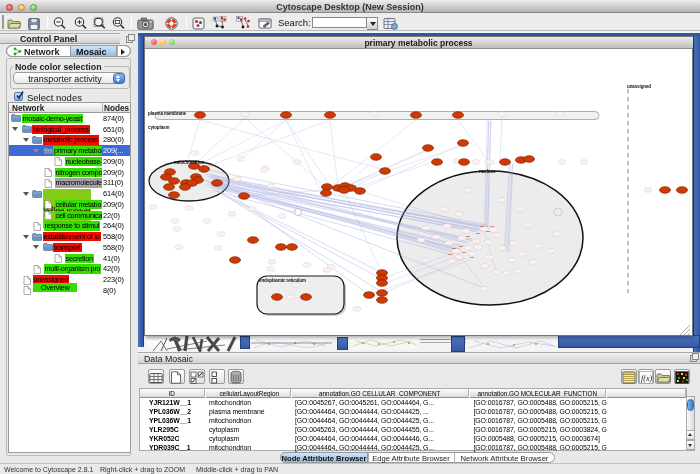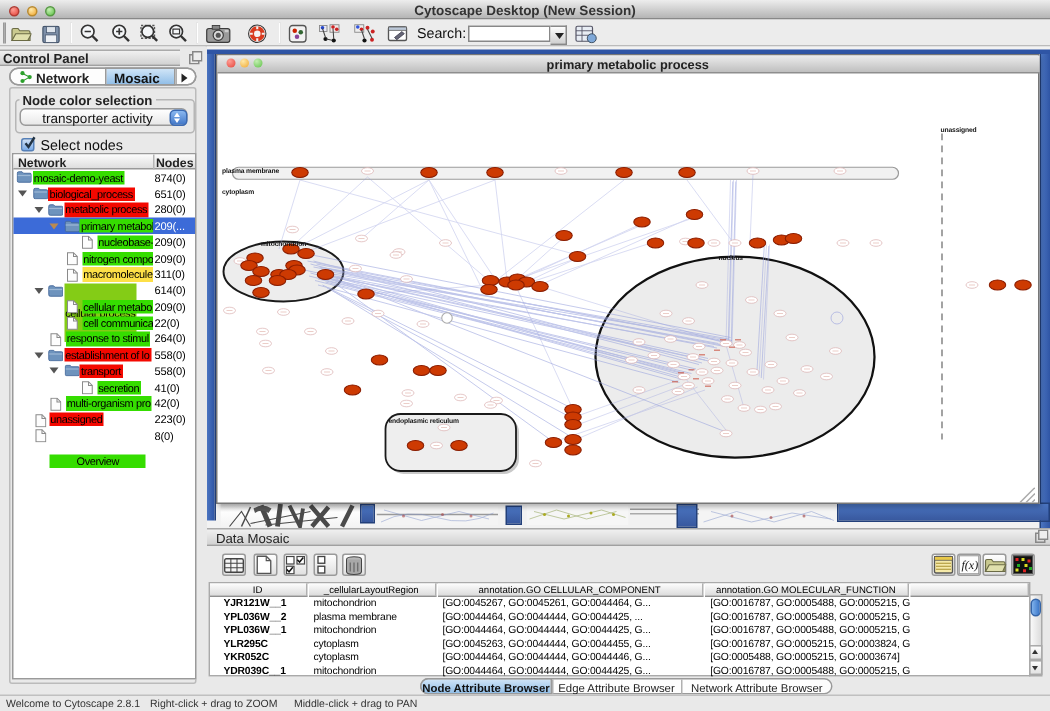--- a/index.html
+++ b/index.html
@@ -491,21 +491,21 @@
 </svg>
 <svg width="16" height="10" viewBox="0 0 16 10" style="position:absolute;left:674px;top:325px">
     <g stroke="#aaa" stroke-width="1">
       <line x1="16" y1="0" x2="6" y2="10"></line>
       <line x1="16" y1="4" x2="10" y2="10"></line>
       <line x1="16" y1="8" x2="14" y2="10"></line>
     </g>
   </svg>
 
 <div class="abs" style="left:0;top:31px;width:137px;height:432px;background:#e9e9e9"></div>
-<div class="abs" style="left:0;top:33px;width:120px;height:11px;background:linear-gradient(#f0f0f0,#d2d2d2);border-top:1px solid #aaa;border-bottom:1px solid #a0a0a0;font-size:8.8px;font-weight:bold;color:#222;line-height:11px;padding-left:2px">Control Panel</div>
+<div class="abs" style="left:0;top:33px;width:120px;height:11px;background:linear-gradient(#f0f0f0,#d2d2d2);border-top:1px solid #aaa;border-bottom:1px solid #a0a0a0;font-size:8.8px;font-weight:bold;color:#222;line-height:11px;padding-left:20px">Control Panel</div>
 <svg width="9" height="9" viewBox="0 0 9 9" style="position:absolute;left:126px;top:34px">
     <rect x="0.5" y="2.5" width="6" height="6" fill="none" stroke="#888" stroke-width="1"></rect>
     <rect x="2.5" y="0.5" width="6" height="6" fill="#eee" stroke="#888" stroke-width="1"></rect>
   </svg>
 
 <div class="abs" style="left:6px;top:45px;width:125px;height:11.5px;background:#fdfdfd;border:1px solid #9a9a9a;border-radius:6px"></div>
 <div class="abs" style="left:70px;top:45px;width:47px;height:11.5px;background:linear-gradient(#cfe4f7,#92bfe8);border:1px solid #9a9a9a"></div>
 <div class="abs" style="left:6px;top:45px;width:125px;height:11.5px;border:1px solid #9a9a9a;border-radius:6px"></div>
 <svg width="9" height="9" viewBox="0 0 9 9" style="position:absolute;left:13px;top:46.5px">
     <circle cx="2" cy="1.8" r="1.4" fill="#2ca02c"></circle>
@@ -590,21 +590,21 @@
     </svg>
   </div>
 <div style="position:absolute;left:54.5px;top:167.65px;max-width:47.5px;overflow:hidden;white-space:nowrap;background:#35dd00;font-size:7.3px;line-height:9.2px;letter-spacing:-0.25px;color:#000;padding:0 1px">nitrogen compo</div>
 <div style="position:absolute;left:103px;top:167.65px;width:27px;font-size:7.4px;line-height:9.2px;letter-spacing:-0.1px;color:#000">209(0)</div>
 <div style="position:absolute;left:43.5px;top:178.9px">
     <svg style="display:block" width="8" height="9" viewBox="0 0 8 9">
       <path d="M1 0.5 h4 l2.5 2.5 v5.5 h-6.5 z" fill="#fdfdfd" stroke="#8a8a8a" stroke-width="0.7"></path>
       <path d="M5 0.5 v2.5 h2.5" fill="none" stroke="#8a8a8a" stroke-width="0.7"></path>
     </svg>
   </div>
-<div style="position:absolute;left:54.5px;top:178.4px;max-width:47.5px;overflow:hidden;white-space:nowrap;background:#fde047;font-size:7.3px;line-height:9.2px;letter-spacing:-0.25px;color:#000;padding:0 1px">macromolecule</div>
+<div style="position:absolute;left:54.5px;top:178.4px;max-width:47.5px;overflow:hidden;white-space:nowrap;background:#a3a3a3;font-size:7.3px;line-height:9.2px;letter-spacing:-0.25px;color:#000;padding:0 1px">macromolecule</div>
 <div style="position:absolute;left:103px;top:178.4px;width:27px;font-size:7.4px;line-height:9.2px;letter-spacing:-0.1px;color:#000">311(0)</div>
 <div style="position:absolute;left:22.5px;top:191.65px;width:0;height:0;border-left:3.2px solid transparent;border-right:3.2px solid transparent;border-top:4.2px solid #555"></div>
 <div style="position:absolute;left:32px;top:189.65px">
     <svg style="display:block" width="10" height="8" viewBox="0 0 10 8">
       <path d="M0.5 1.5 q0-1 1-1 h2.2 l1 1 h4.3 q1 0 1 1 v4 q0 1-1 1 h-7.5 q-1 0-1-1 z" fill="#6e93bd" stroke="#44689a" stroke-width="0.6"></path>
       <rect x="0.8" y="2.6" width="8.6" height="0.8" fill="#9db8d6"></rect>
     </svg>
   </div>
 <div style="position:absolute;left:42.5px;top:189.15px;max-width:59.5px;overflow:hidden;white-space:nowrap;background:#84cc16;font-size:7.3px;line-height:9.2px;letter-spacing:-0.25px;color:#000;padding:15px 1px">cellular process</div>
 <div style="position:absolute;left:103px;top:189.15px;width:41px;font-size:7.4px;line-height:9.2px;letter-spacing:-0.1px;color:#000">614(0)</div>
@@ -673,21 +673,21 @@
     </svg>
   </div>
 <div style="position:absolute;left:32.5px;top:275.15px;max-width:69.5px;overflow:hidden;white-space:nowrap;background:#f40800;font-size:7.3px;line-height:9.2px;letter-spacing:-0.25px;color:#000;padding:0 1px">unassigned</div>
 <div style="position:absolute;left:103px;top:275.15px;width:27px;font-size:7.4px;line-height:9.2px;letter-spacing:-0.1px;color:#000">223(0)</div>
 <div style="position:absolute;left:22.5px;top:286.4px">
     <svg style="display:block" width="8" height="9" viewBox="0 0 8 9">
       <path d="M1 0.5 h4 l2.5 2.5 v5.5 h-6.5 z" fill="#fdfdfd" stroke="#8a8a8a" stroke-width="0.7"></path>
       <path d="M5 0.5 v2.5 h2.5" fill="none" stroke="#8a8a8a" stroke-width="0.7"></path>
     </svg>
   </div>
-<div style="position:absolute;left:33px;top:303px;max-width:69px;overflow:hidden;white-space:nowrap;background:#35dd00;font-size:7.3px;line-height:9.2px;letter-spacing:-0.25px;color:#000;padding:0 18px">Overview</div>
+<div style="position:absolute;left:33px;top:283px;max-width:69px;overflow:hidden;white-space:nowrap;background:#35dd00;font-size:7.3px;line-height:9.2px;letter-spacing:-0.25px;color:#000;padding:0 8px">Overview</div>
 <div style="position:absolute;left:103px;top:285.9px;width:27px;font-size:7.4px;line-height:9.2px;letter-spacing:-0.1px;color:#000">8(0)</div>
 
 <div class="abs" style="left:138px;top:352px;width:562px;height:112px;background:#e9e9e9"></div>
 <div class="abs" style="left:138px;top:352px;width:562px;height:12px;background:linear-gradient(#f0f0f0,#d2d2d2);border-top:1px solid #aaa;border-bottom:1px solid #a0a0a0;font-size:8.8px;color:#222;line-height:12px;padding-left:6px">Data Mosaic</div>
 <svg width="9" height="9" viewBox="0 0 9 9" style="position:absolute;left:690px;top:353px">
     <rect x="0.5" y="2.5" width="6" height="6" fill="none" stroke="#888" stroke-width="1"></rect>
     <rect x="2.5" y="0.5" width="6" height="6" fill="#eee" stroke="#888" stroke-width="1"></rect>
   </svg>
 <div style="position:absolute;left:148px;top:369px;width:16px;height:15px;background:linear-gradient(#fefefe,#e0e0e0);border:1px solid #9a9a9a;border-radius:2px"></div>
 <div style="position:absolute;left:149px;top:370px"><svg width="14" height="12" viewBox="0 0 14 12">

